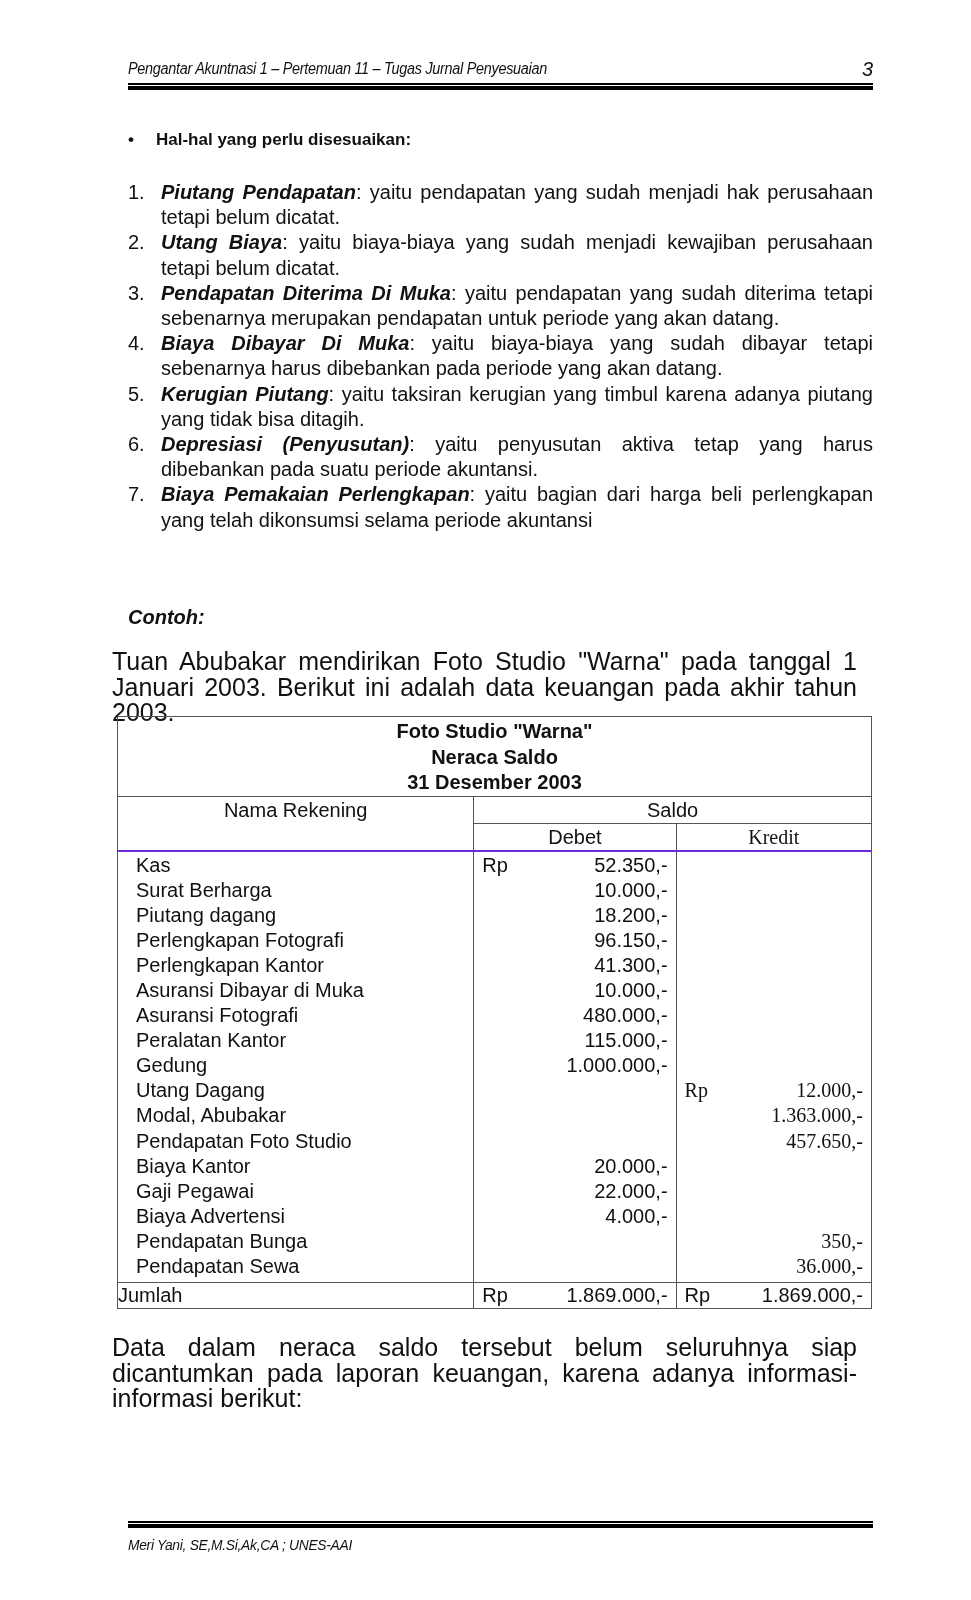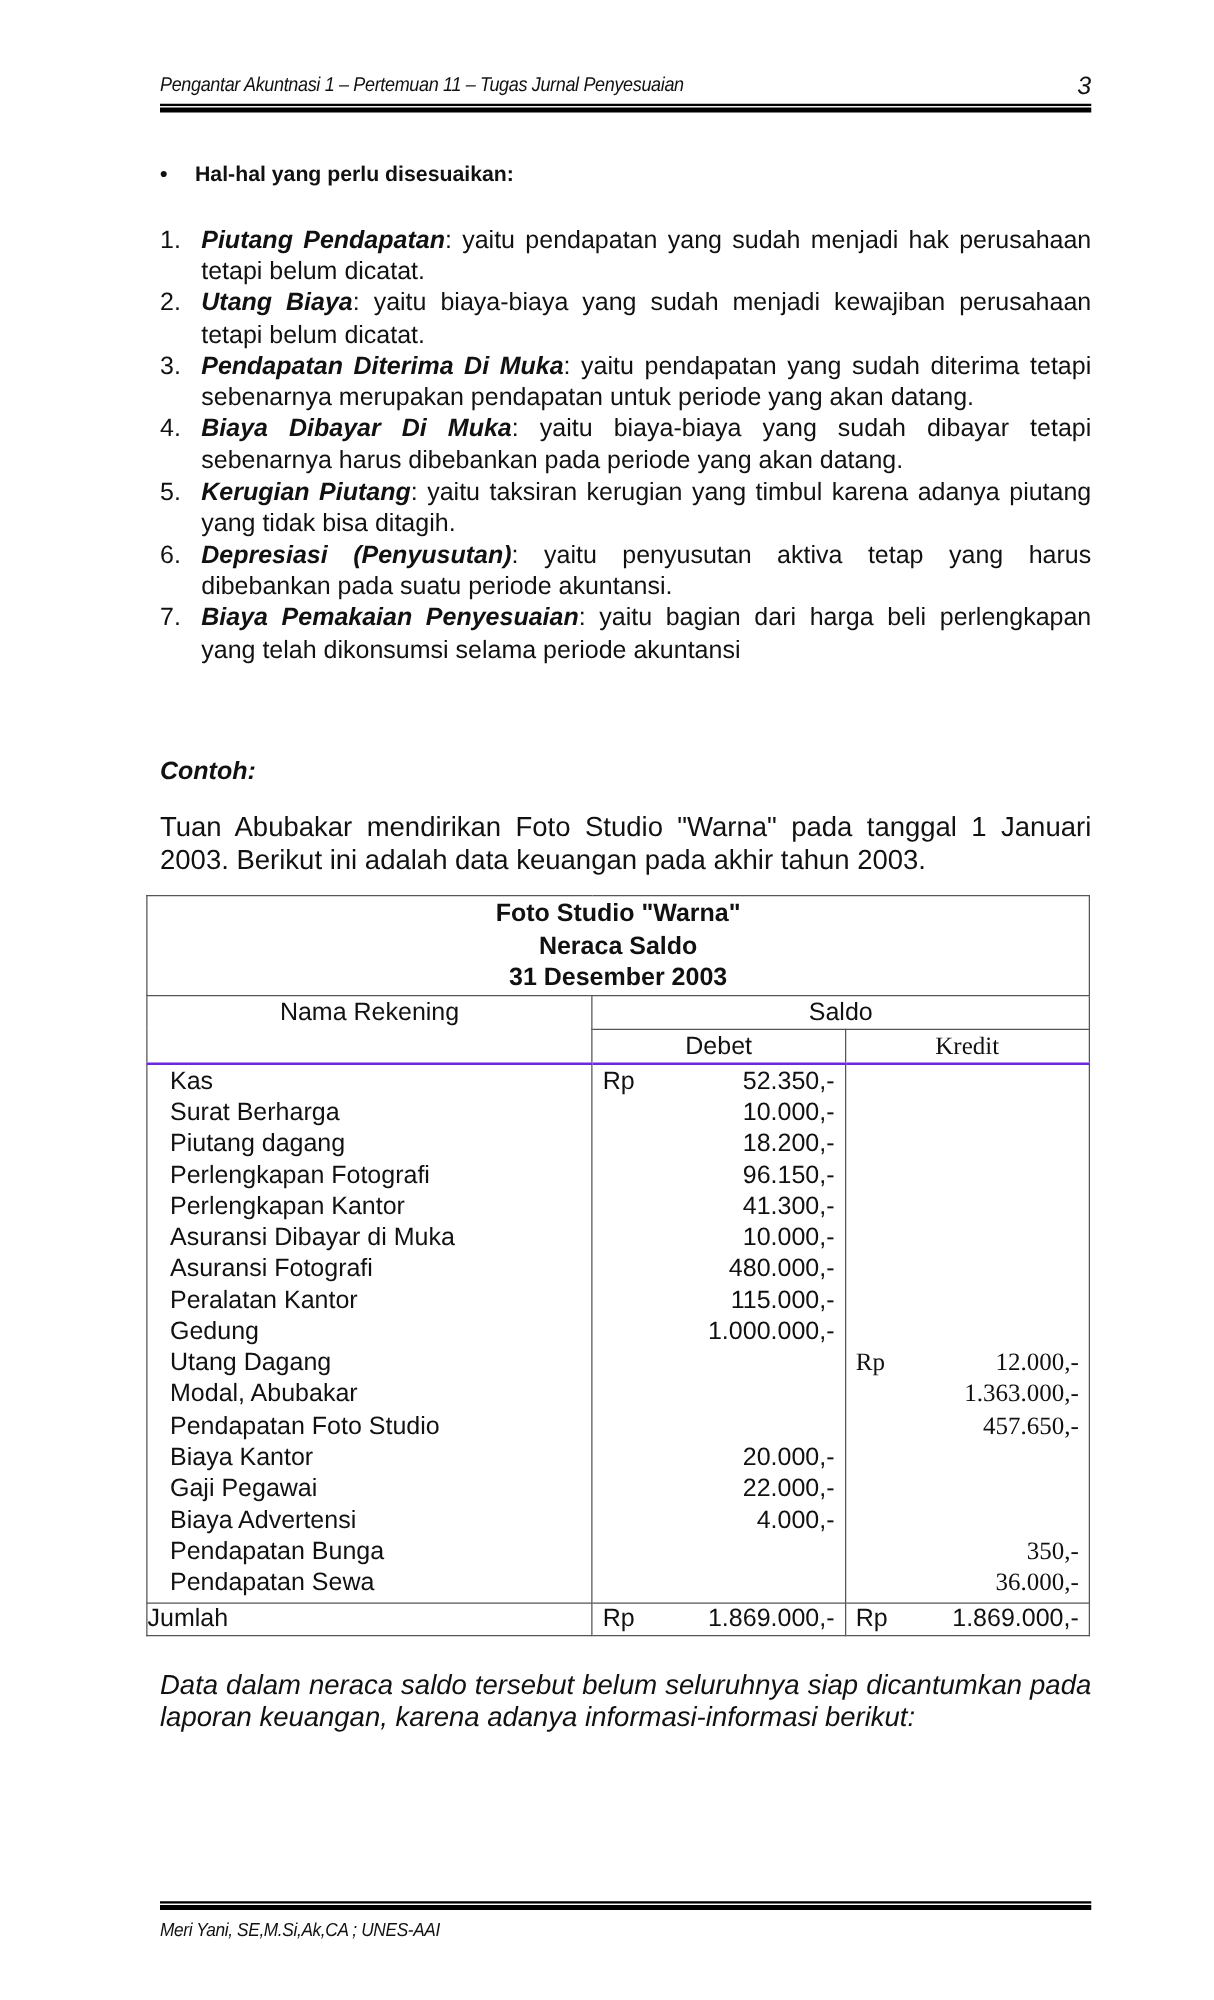--- a/index.html
+++ b/index.html
@@ -9,34 +9,34 @@
     
     .hdr { position: absolute; left: 128px; top: 58px; width: 745px; height: 30px; }
     .hdr-title { position: absolute; left: 0; top: 2px; font-size: 16px; font-style: italic; letter-spacing: -0.3px; transform: scaleX(0.9); transform-origin: left center; white-space: nowrap; }
     .hdr-page { position: absolute; right: 0; top: 0; font-size: 20px; font-style: italic; }
     .hdr-rule { position: absolute; left: 128px; top: 83px; width: 745px; }
     .rule-thin { height: 1.5px; background: #000; }
     .rule-gap { height: 1.5px; background: #fff; }
     .rule-thick { height: 4px; background: #000; }
 
     
-    .txt { position: absolute; left: 128px; width: 745px; font-size: 22px; line-height: 25.7px; }
+    .txt { position: absolute; left: 112px; width: 745px; font-size: 25px; line-height: 25.7px; }
     .justify { text-align: justify; text-align-last: left; }
 
     .bullet-head { position: absolute; left: 128px; top: 130px; font-size: 17px; font-weight: bold; white-space: nowrap; }
     .bullet-head .dot { display: inline-block; width: 28px; }
 
     .list { position: absolute; left: 128px; top: 180px; width: 745px; margin: 0; padding: 0; list-style: none; font-size: 20px; line-height: 25.2px; }
     .list li { position: relative; padding-left: 33px; text-align: justify; text-align-last: left; }
     .list li .num { position: absolute; left: 0; top: 0; }
     .list li .term { font-weight: bold; font-style: italic; }
 
     .contoh { position: absolute; left: 128px; top: 590px; font-size: 20px; font-weight: bold; font-style: italic; margin-top: 16px; }
     .intro { top: 649px; }
-    .outro { top: 1335px; font-style: italic; }
+    .outro { top: 1335px; }
 
     
     .tbl { position: absolute; left: 117px; top: 716px; width: 755px; border-collapse: collapse; font-size: 20px; }
     .tbl td { border: 1px solid #555; padding: 0; }
     .tbl .title-cell { text-align: center; font-weight: bold; line-height: 25.5px; padding: 2px 0 0 0; height: 75px; }
     .tbl .h-cell { text-align: center; line-height: 26px; height: 26px; }
     .tbl .col-name { width: 356px; }
     .tbl .col-deb { width: 202px; }
     .tbl .col-kre { width: 195px; font-family: Liberation Serif, serif; }
     .tbl .body td { border-top: 2px solid #6d28d9; border-bottom: 1px solid #555; vertical-align: top; padding-top: 1px; padding-bottom: 3px; }
@@ -72,21 +72,21 @@
     <span class="dot">•</span><span>Hal-hal yang perlu disesuaikan:</span>
   </div>
 
   <ol class="list">
     <li><span class="num">1.</span><span class="term">Piutang Pendapatan</span><span>: yaitu pendapatan yang sudah menjadi hak perusahaan tetapi belum dicatat.</span></li>
     <li><span class="num">2.</span><span class="term">Utang Biaya</span><span>: yaitu biaya-biaya yang sudah menjadi kewajiban perusahaan tetapi belum dicatat.</span></li>
     <li><span class="num">3.</span><span class="term">Pendapatan Diterima Di Muka</span><span>: yaitu pendapatan yang sudah diterima tetapi sebenarnya merupakan pendapatan untuk periode yang akan datang.</span></li>
     <li><span class="num">4.</span><span class="term">Biaya Dibayar Di Muka</span><span>: yaitu biaya-biaya yang sudah dibayar tetapi sebenarnya harus dibebankan pada periode yang akan datang.</span></li>
     <li><span class="num">5.</span><span class="term">Kerugian Piutang</span><span>: yaitu taksiran kerugian yang timbul karena adanya piutang yang tidak bisa ditagih.</span></li>
     <li><span class="num">6.</span><span class="term">Depresiasi (Penyusutan)</span><span>: yaitu penyusutan aktiva tetap yang harus dibebankan pada suatu periode akuntansi.</span></li>
-    <li><span class="num">7.</span><span class="term">Biaya Pemakaian Penyesuaian</span><span>: yaitu bagian dari harga beli perlengkapan yang telah dikonsumsi selama periode akuntansi</span></li>
+    <li><span class="num">7.</span><span class="term">Biaya Pemakaian Perlengkapan</span><span>: yaitu bagian dari harga beli perlengkapan yang telah dikonsumsi selama periode akuntansi</span></li>
   </ol>
 
   <div class="contoh">Contoh:</div>
   <p class="txt justify intro" style="margin:0">Tuan Abubakar mendirikan Foto Studio "Warna" pada tanggal 1 Januari 2003. Berikut ini adalah data keuangan pada akhir tahun 2003.</p>
 
   <table class="tbl">
     <tbody>
         <tr>
       <td colspan="3" class="title-cell">
         <div>Foto Studio "Warna"</div>

